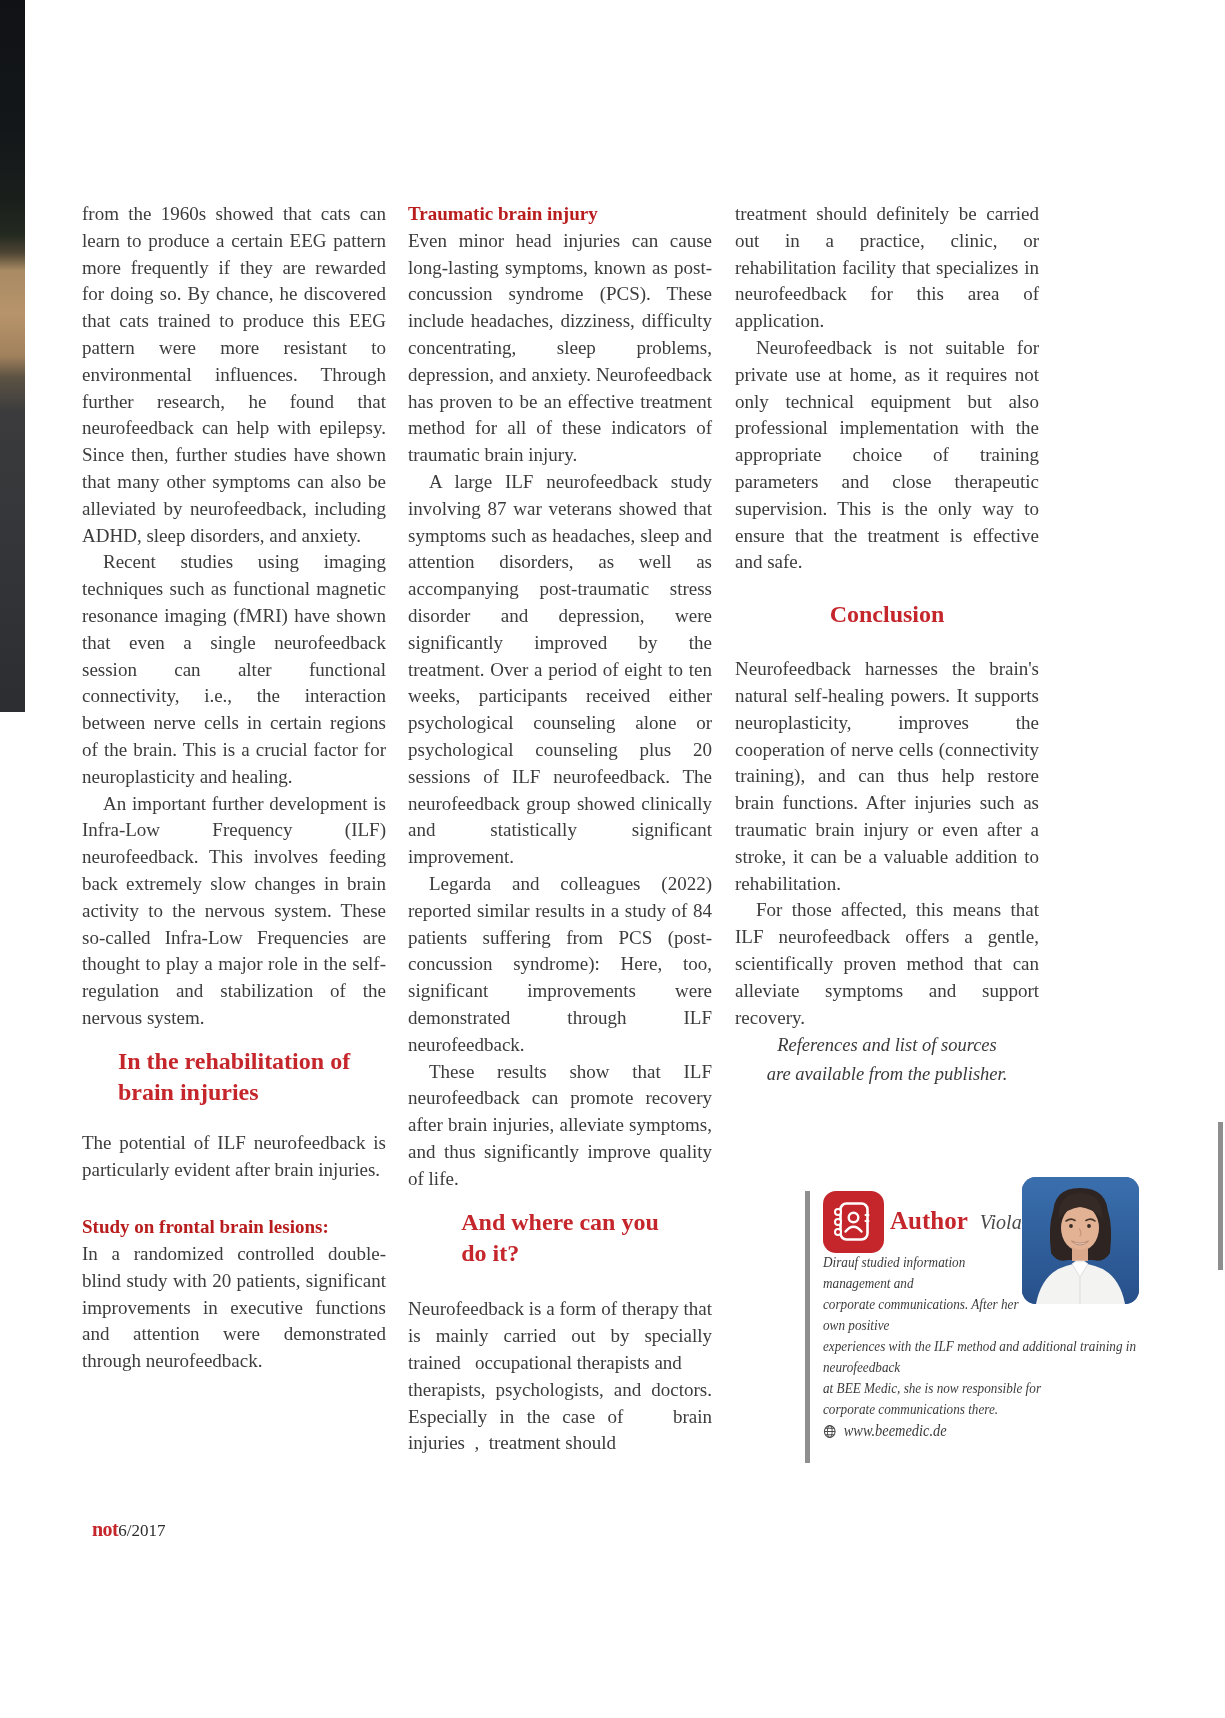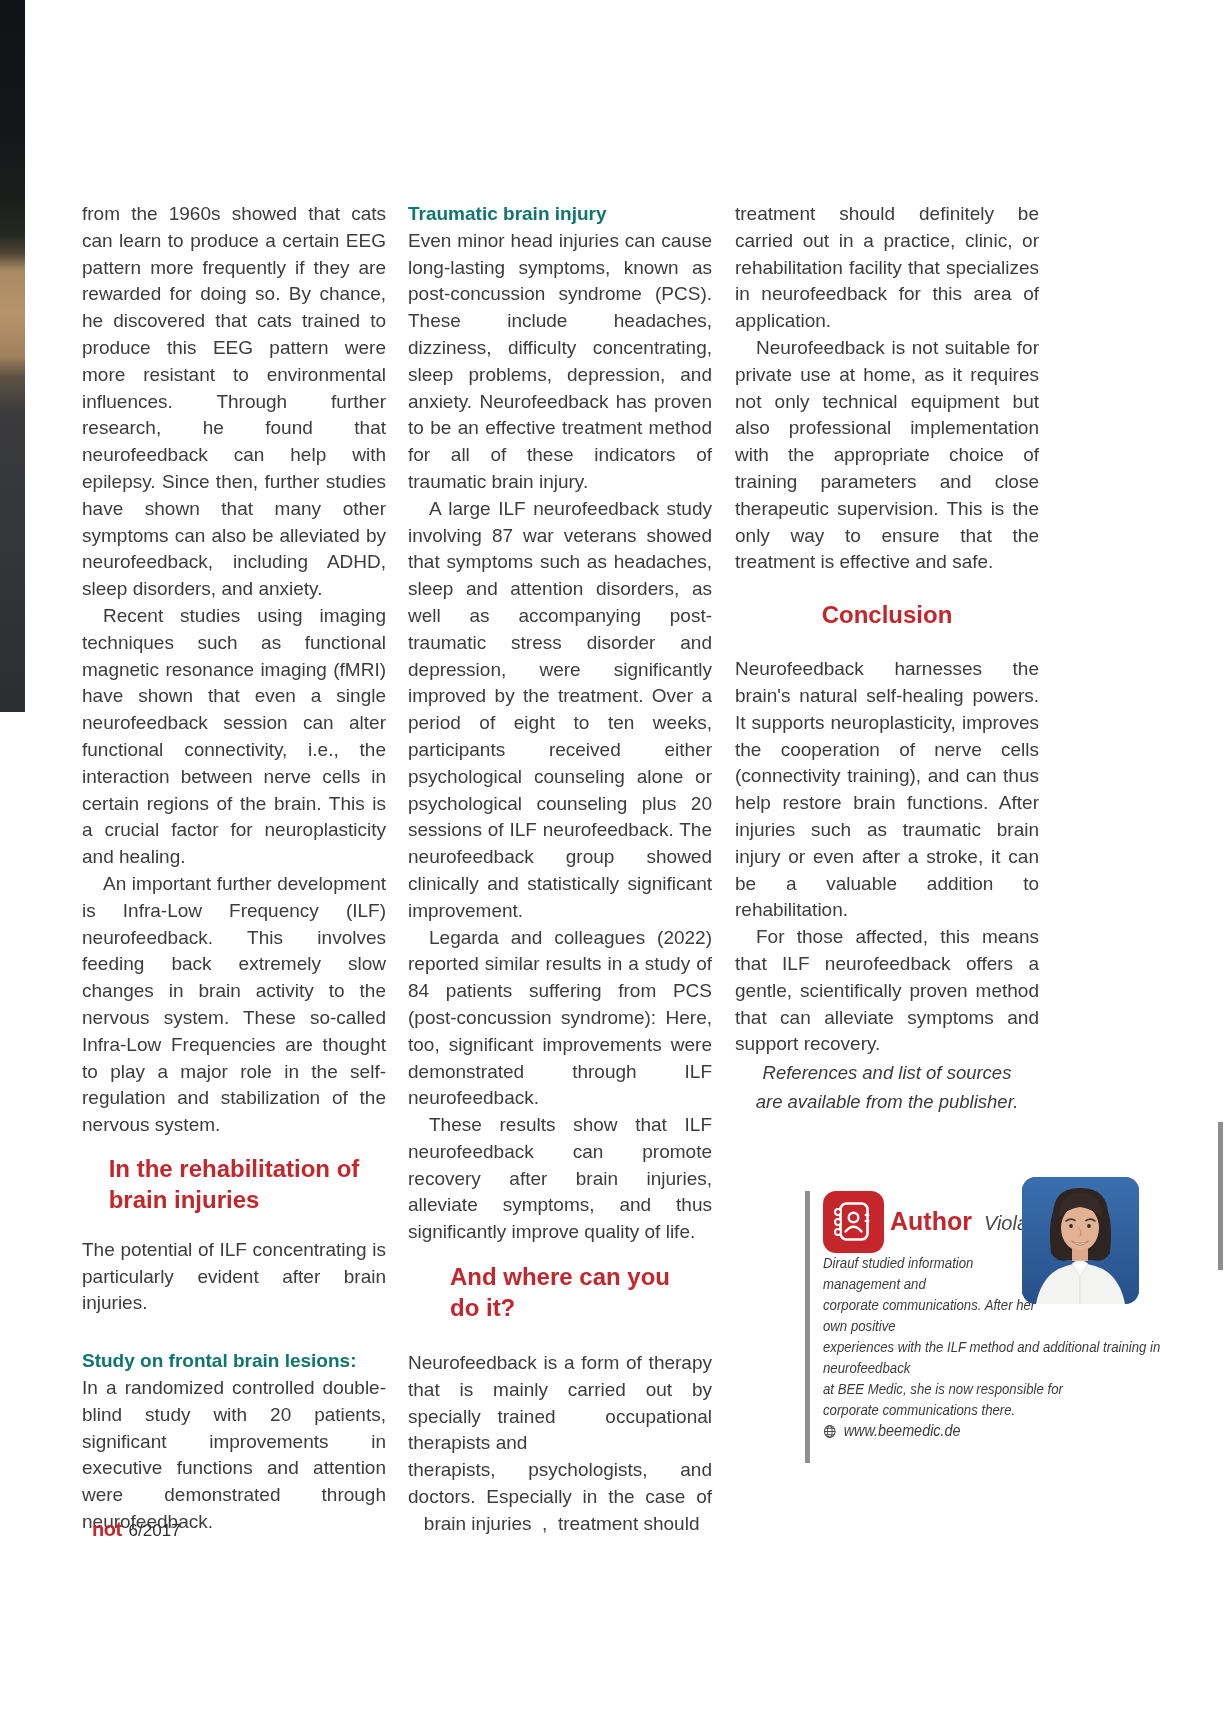--- a/index.html
+++ b/index.html
@@ -1,21 +1,21 @@
 <!DOCTYPE html>
 <html><head>
 <meta charset="utf-8">
 <title>Document</title>
 <style>
   :root { --red:#c5262b; --ink:#3c3c3c; }
   * { box-sizing:border-box; }
   html,body { margin:0; padding:0; background:#fff; }
   .page {
     position:relative; width:1225px; height:1684px; background:#ffffff;
-    font-family:Liberation Sans, sans-serif; color:var(--ink);
+    font-family:Liberation Serif, serif; color:var(--ink);
     overflow:hidden;
   }
   .edge-strip {
     position:absolute; left:0; top:0; width:25px; height:712px;
     background:linear-gradient(180deg,
       #101216 0%, #14171a 18%, #1a1e1b 28%, #232a20 33%,
       #4d4433 35.5%, #a88a63 38%, #b7946b 44%, #a1815c 50%,
       #5c5243 53%, #3b3b3d 58%, #333538 78%, #2b2d30 100%);
   }
   .col {
@@ -25,21 +25,21 @@
   .col-1 { left:82px; } .col-2 { left:408px; } .col-3 { left:735px; }
   .col p { margin:0; }
   p.ind { text-indent:21px; }
   .h-red {
     color:var(--red); font-weight:bold; font-size:24px; line-height:31px;
     white-space:pre-line; text-align:left; width:fit-content;
     margin:14px auto 22px auto;
   }
   .h-red.m2 { margin:15px auto 27px auto; }
   .h-red.m3 { margin:23px auto 26px auto; }
-  .h-bold { font-weight:bold; color:#0f766e; text-align:left; }
+  .h-bold { font-weight:bold; color:#b91c1c; text-align:left; }
   .h-bold.gap { margin-top:31px; }
   .refs {
     margin-top:4px; text-align:center; font-style:italic; font-size:18.5px;
     line-height:29px; color:#3a3a3a; white-space:pre-line;
   }
   .pre { white-space:pre-line; }
 
   
   .author-bar { position:absolute; left:805px; top:1191px; width:5px; height:272px; background:#8f8f8f; }
   .author-icon { position:absolute; left:823px; top:1191px; width:61px; height:62px; }
@@ -55,38 +55,38 @@
     position:absolute; left:823px; top:1422px; display:flex; align-items:center; gap:8px;
     font-size:16px; font-style:italic; color:#3b3b3b;
     transform:scaleX(0.9); transform-origin:0 0;
   }
   .author-photo {
     position:absolute; left:1022px; top:1177px; width:117px; height:127px;
     border-radius:14px; overflow:hidden; z-index:3; background:#2f5d9c;
   }
   .edge-marker { position:absolute; left:1218px; top:1122px; width:5px; height:148px; background:#8e8e8e; }
 
-  .footer { position:absolute; left:92px; top:1518px; display:flex; align-items:baseline; gap:7px; }
+  .footer { position:absolute; left:92px; top:1518px; display:flex; align-items:baseline; gap:0; }
   .footer-logo { font-size:20px; font-weight:800; color:var(--red); letter-spacing:-0.5px; }
   .footer-issue { font-size:17px; color:#2d2d2d; }
 </style>
 </head>
 <body>
 
 <div class="page">
 
   <div class="edge-strip"></div>
 
   <div class="col col-1">
     <p>from the 1960s showed that cats can learn to produce a certain EEG pattern more frequently if they are rewarded for doing so. By chance, he discovered that cats trained to produce this EEG pattern were more resistant to environmental influences. Through further research, he found that neurofeedback can help with epilepsy. Since then, further studies have shown that many other symptoms can also be alleviated by neurofeedback, including ADHD, sleep disorders, and anxiety.</p>
     <p class="ind">Recent studies using imaging techniques such as functional magnetic resonance imaging (fMRI) have shown that even a single neurofeedback session can alter functional connectivity, i.e., the interaction between nerve cells in certain regions of the brain. This is a crucial factor for neuroplasticity and healing.</p>
     <p class="ind">An important further development is Infra-Low Frequency (ILF) neurofeedback. This involves feeding back extremely slow changes in brain activity to the nervous system. These so-called Infra-Low Frequencies are thought to play a major role in the self-regulation and stabilization of the nervous system.</p>
     <h2 class="h-red">In the rehabilitation of
 brain injuries</h2>
-    <p>The potential of ILF concentrating is particularly evident after brain injuries.</p>
+    <p>The potential of ILF neurofeedback is particularly evident after brain injuries.</p>
     <p class="h-bold gap">Study on frontal brain lesions:</p>
     <p>In a randomized controlled double-blind study with 20 patients, significant improvements in executive functions and attention were demonstrated through neurofeedback.</p>
   </div>
 
   <div class="col col-2">
     <p class="h-bold">Traumatic brain injury</p>
     <p>Even minor head injuries can cause long-lasting symptoms, known as post-concussion syndrome (PCS). These include headaches, dizziness, difficulty concentrating, sleep problems, depression, and anxiety. Neurofeedback has proven to be an effective treatment method for all of these indicators of traumatic brain injury.</p>
     <p class="ind">A large ILF neurofeedback study involving 87 war veterans showed that symptoms such as headaches, sleep and attention disorders, as well as accompanying post-traumatic stress disorder and depression, were significantly improved by the treatment. Over a period of eight to ten weeks, participants received either psychological counseling alone or psychological counseling plus 20 sessions of ILF neurofeedback. The neurofeedback group showed clinically and statistically significant improvement.</p>
     <p class="ind">Legarda and colleagues (2022) reported similar results in a study of 84 patients suffering from PCS (post-concussion syndrome): Here, too, significant improvements were demonstrated through ILF neurofeedback.</p>
     <p class="ind">These results show that ILF neurofeedback can promote recovery after brain injuries, alleviate symptoms, and thus significantly improve quality of life.</p>

